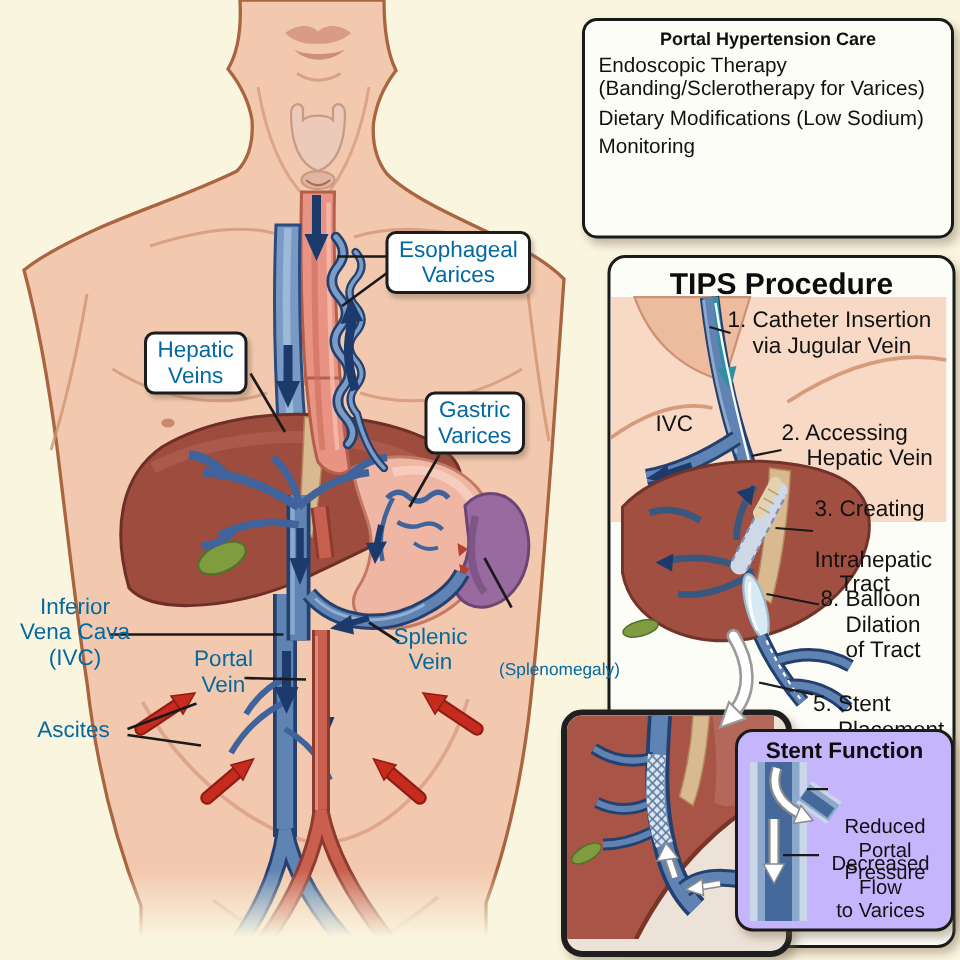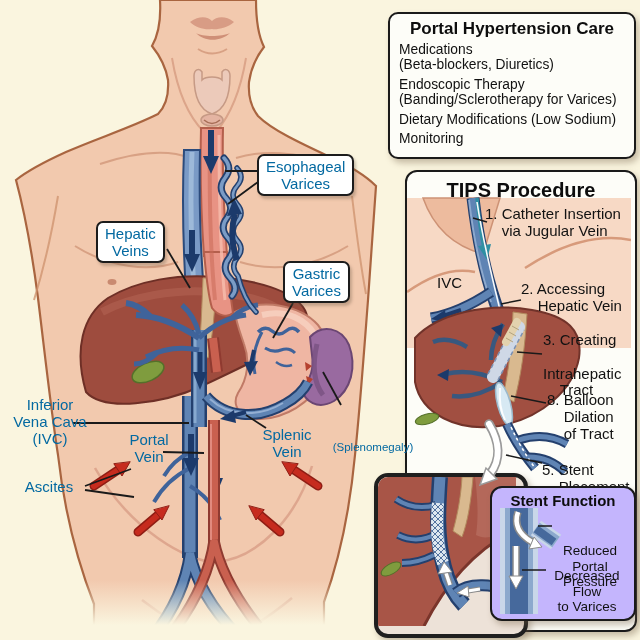--- a/index.html
+++ b/index.html
@@ -13,32 +13,32 @@
   .lbl{position:absolute;z-index:15;white-space:pre-line;text-align:center;
        font-size:15px;line-height:1.14;color:#0369a1;}
   .boxed{background:#fff;border:2px solid #1c1c1c;border-radius:7px;padding:2px 7px;
          box-shadow:2px 3px 3px rgba(110,90,70,.35);}
   .lbl-esoph{left:257px;top:154px;}
   .lbl-hepatic{left:96px;top:221px;}
   .lbl-gastric{left:283px;top:261px;}
   .lbl-ipp{left:240px;top:216px;width:106px;}
   .lbl-ivc{left:6px;top:396px;width:88px;}
   .lbl-pv{left:116px;top:431px;width:66px;}
-  .lbl-sv{left:252px;top:426px;width:70px;}
+  .lbl-sv{left:252px;top:416px;width:70px;}
   .lbl-asc{left:16px;top:478px;width:66px;}
   .lbl-spleen{left:334px;top:396px;width:78px;}
   .lbl-spleen-sub{left:330px;top:441px;width:86px;font-size:11.5px;}
 
   
   .panel{position:absolute;background:#fdfdf8;border:2.5px solid #1a1a1a;
          box-shadow:3px 4px 6px rgba(120,100,75,.4);}
   .panel-title{font-weight:bold;text-align:center;color:#0d0d0d;}
 
   .care{left:388px;top:12px;width:244px;height:143px;border-radius:10px;z-index:20;}
-  .care .panel-title{font-size:17px;margin-top:5px;}
+  .care .panel-title{font-size:12px;margin-top:5px;}
   .care-list{display:flex;flex-direction:column;gap:4px;padding:3px 4px 0 9px;}
   .care-item{font-size:13.8px;line-height:1.12;white-space:pre-line;}
 
   .tips{left:405px;top:170px;width:228px;height:458px;border-radius:12px;z-index:10;overflow:hidden;}
   .tips-art{position:absolute;left:0;top:0;}
   .tips .panel-title{position:absolute;top:7px;left:0;width:100%;font-size:20px;z-index:5;}
   .step{position:absolute;z-index:5;font-size:15px;line-height:1.12;white-space:pre-wrap;color:#121212;}
   .s1{left:78px;top:34px;}
   .s2{left:114px;top:109px;}
   .s3{left:136px;top:160px;}
@@ -249,22 +249,20 @@
   <div class="lbl lbl-pv">Portal
 Vein</div>
   <div class="lbl lbl-sv">Splenic
 Vein</div>
   <div class="lbl lbl-asc">Ascites</div>
   <div class="lbl lbl-spleen-sub">(Splenomegaly)</div>
 
   <div class="panel care">
     <div class="panel-title">Portal Hypertension Care</div>
     <div class="care-list">
-      <div class="care-item">Medications
-(Beta-blockers, Diuretics)</div>
       <div class="care-item">Endoscopic Therapy
 (Banding/Sclerotherapy for Varices)</div>
       <div class="care-item">Dietary Modifications (Low Sodium)</div>
       <div class="care-item">Monitoring</div>
     </div>
   </div>
 
   <div class="panel tips">
     <svg class="tips-art" width="224" height="454" viewBox="0 0 224 454">
 

